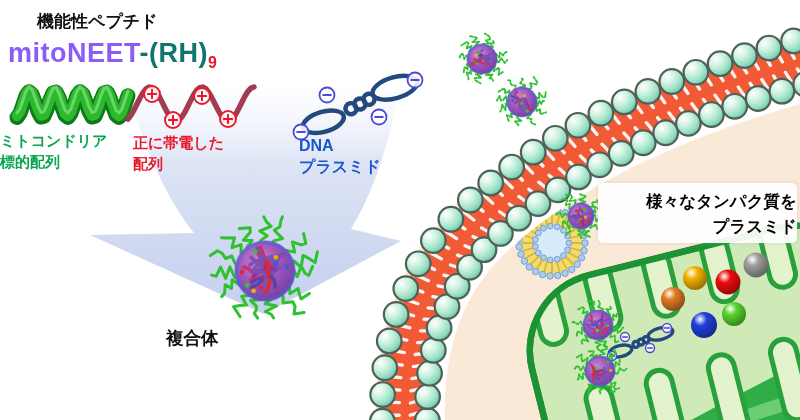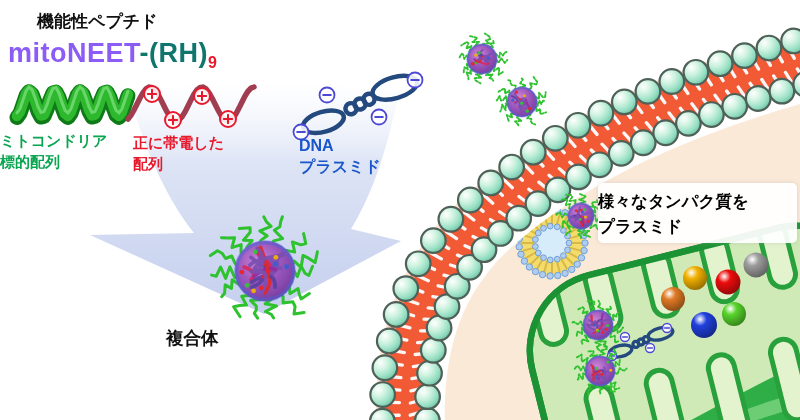--- a/index.html
+++ b/index.html
@@ -13,21 +13,21 @@
   #t-name .grn{color:#8b5cf6;}
   #t-name .red{color:#0f766e;}
   #t-name .sub{color:#e8192c;font-size:16px;position:relative;top:6px;}
   #t-mts{left:0px;top:130px;width:146px;font-size:15px;line-height:21px;color:#0aa551;}
   #t-charged{left:133px;top:132px;width:136px;font-size:15px;line-height:21px;color:#e8192c;}
   #t-neg{left:296px;top:52px;width:124px;font-size:15px;color:#1a56cc;}
   #t-plasmid{left:299px;top:135px;width:124px;font-size:16px;line-height:21px;color:#1a56cc;}
   #t-complex{left:166px;top:327px;width:206px;font-size:17.5px;line-height:23px;color:#111;}
   #t-expr{left:598px;top:183px;width:199px;height:60px;background:rgba(255,255,255,.93);
           border-radius:5px;box-shadow:0 0 4px rgba(160,160,160,.35);
-          font-size:16.5px;line-height:25px;color:#000;font-weight:700;text-align:left;
+          font-size:16.5px;line-height:25px;color:#000;font-weight:700;text-align:right;
           padding-top:6px;box-sizing:border-box;position:absolute;}
 </style>
 </head>
 <body>
 
 <div id="stage">
   <svg id="scene" width="800" height="420" viewBox="0 0 800 420">
       <defs>
         <radialGradient id="headG" cx="32%" cy="30%" r="80%">
           <stop offset="0%" stop-color="#ffffff"></stop>

